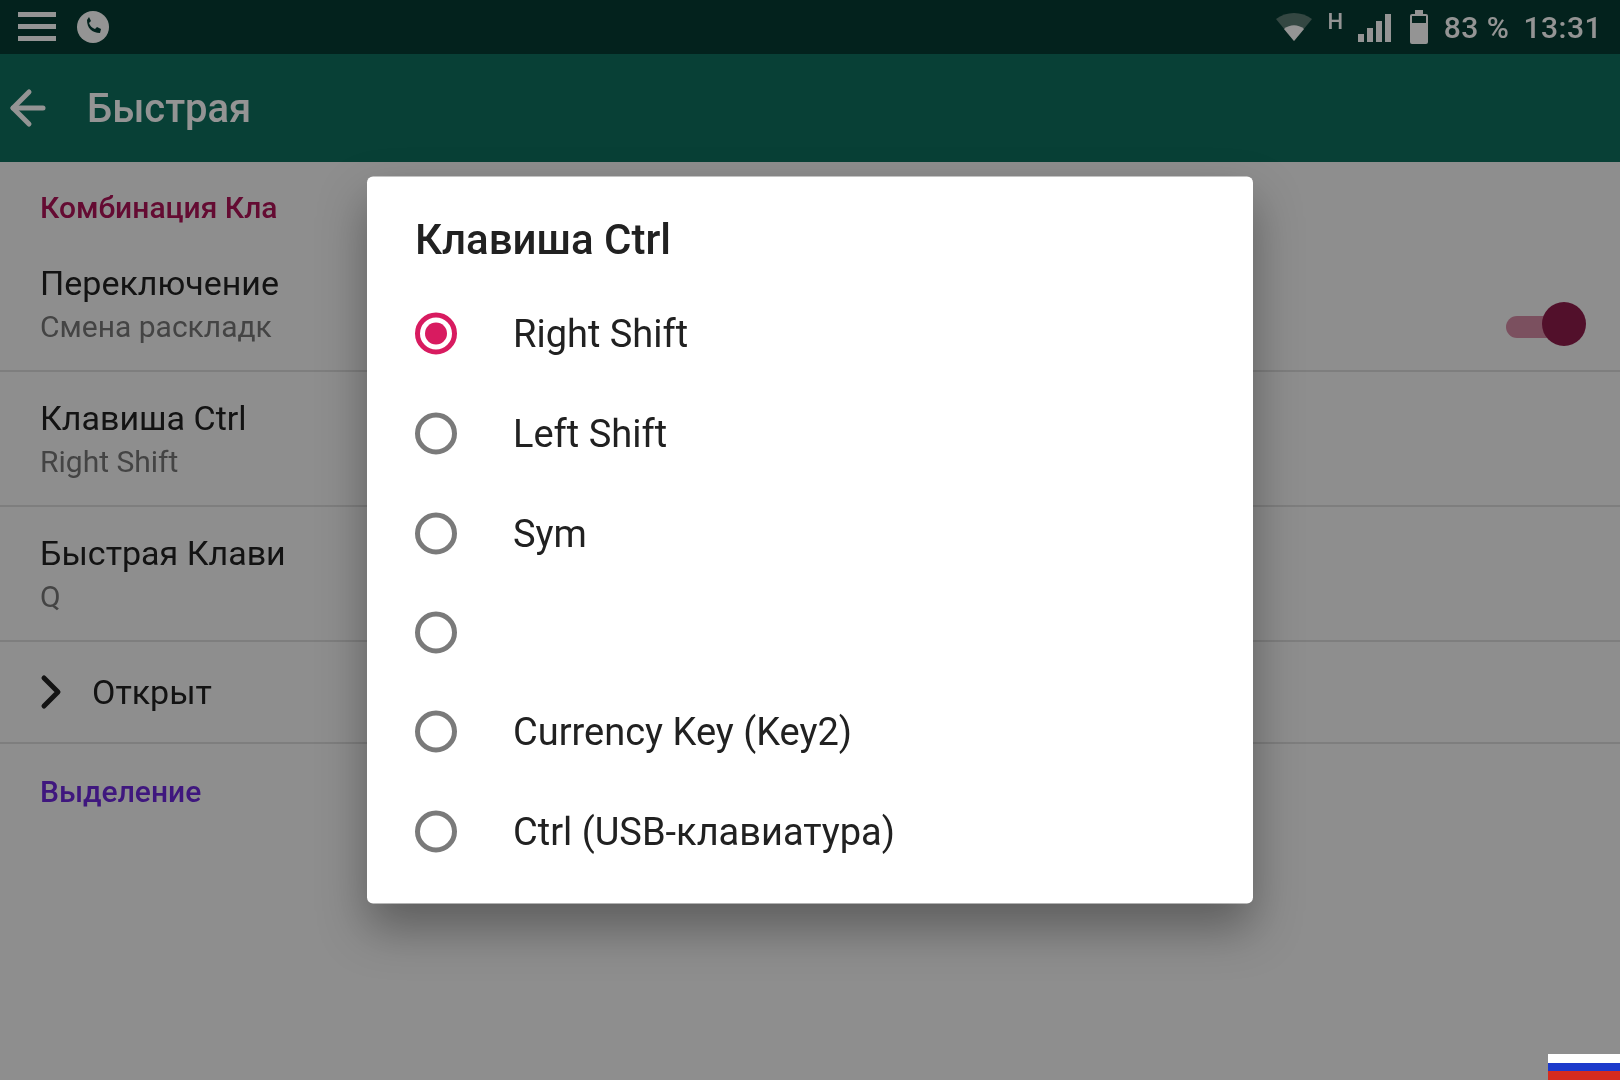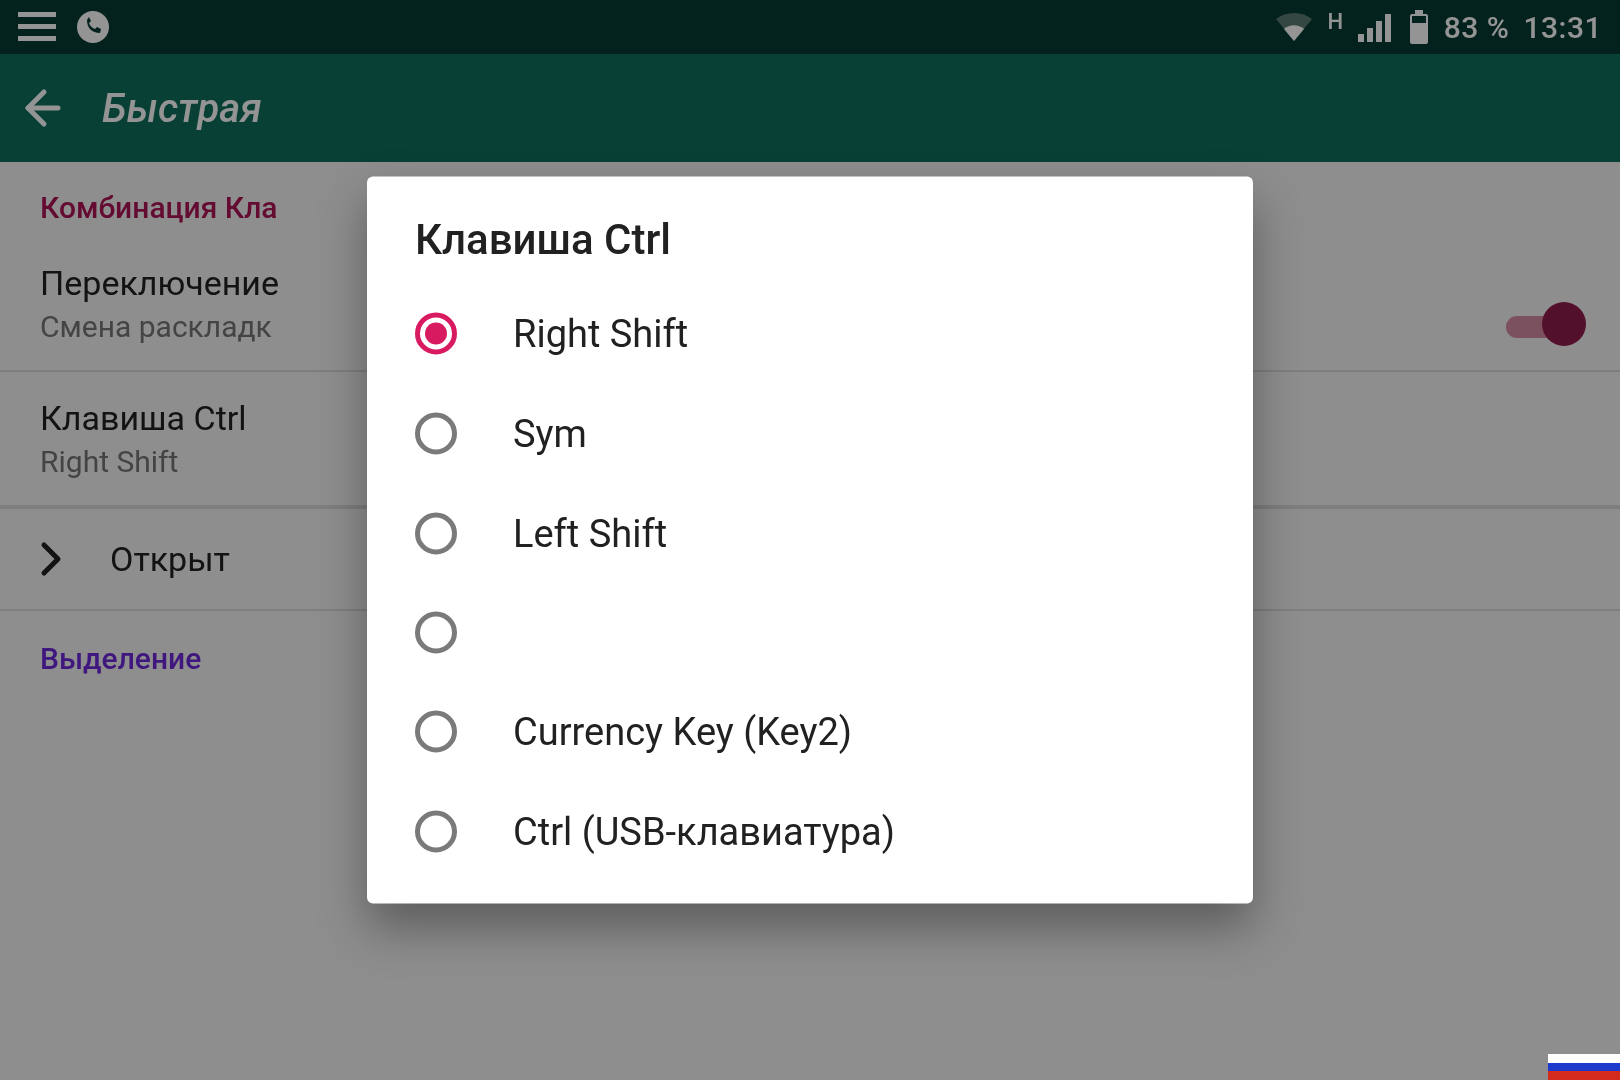--- a/index.html
+++ b/index.html
@@ -21,24 +21,23 @@
   .statusbar .spacer { flex: 1; }
   .statusbar .right { display: flex; align-items: center; gap: 14px; }
   .status-text { letter-spacing: 0.5px; }
 
   
   .appbar {
     height: 108px;
     background: #0e6f5e;
     display: flex;
     align-items: center;
-    padding: 0 18px;
+    padding: 0 3px;
     gap: 40px;
     color: #ffffff;
-    font-style: italic;
   }
   .appbar .title { font-size: 40px; font-weight: 500; }
 
   
   .content { background: #f5f5f5; }
   .section-header {
     color: #ad1457;
     font-size: 30px;
     font-weight: 500;
     padding: 28px 60px 12px 40px;
@@ -51,21 +50,21 @@
     align-items: flex-end;
   }
   .setting .texts { flex: 1; }
   .setting .title-line { font-size: 34px; color: #212121; font-weight: 400; }
   .setting .sub-line { font-size: 30px; color: #757575; margin-top: 6px; }
   .setting.switch .toggle { width: 74px; height: 40px; position: relative; }
   .toggle-track { position: absolute; left: 0; right: 0; top: 12px; height: 22px; border-radius: 11px; background: #d48aa4; }
   .toggle-knob { position: absolute; right: -6px; top: -2px; width: 44px; height: 44px; border-radius: 50%; background: #8e1c4b; }
   .divider { height: 2px; background: #d9d9d9; margin: 0; }
 
-  .setting.link { display: flex; align-items: center; gap: 46px; padding: 30px 40px; }
+  .setting.link { display: flex; align-items: center; gap: 28px; padding: 30px 40px; }
   .setting.link .title-line { font-size: 34px; }
 
   
   .scrim { position: absolute; inset: 0; background: rgba(0,0,0,0.42); }
 
   
   .dialog {
     position: absolute;
     left: 50%;
     top: 50%;
@@ -180,20 +179,26 @@
   <div class="divider"></div>
 
   <div class="setting">
     <div class="texts">
       <div class="title-line">Клавиша Ctrl</div>
       <div class="sub-line">Right Shift</div>
     </div>
   </div>
   <div class="divider"></div>
 
+  <div class="setting">
+    <div class="texts">
+      <div class="title-line">Быстрая Клави</div>
+      <div class="sub-line">Q</div>
+    </div>
+  </div>
   <div class="divider"></div>
 
   <div class="setting link">
     <span>
       <svg width="24" height="36" viewBox="0 0 24 36">
           <path d="M4 4l14 14L4 32" stroke="#212121" stroke-width="5" fill="none" stroke-linecap="round" stroke-linejoin="round"></path>
         </svg>
     </span>
     <div class="title-line">Открыт</div>
   </div>
@@ -208,25 +213,25 @@
   <div class="dialog-title">Клавиша Ctrl</div>
 
   <div class="radio-item selected">
     <div class="radio-outer">
         <div class="radio-inner"></div>
       </div>
     <div class="label">Right Shift</div>
   </div>
   <div class="radio-item">
     <div class="radio-outer"></div>
+    <div class="label">Left Shift</div>
+  </div>
+  <div class="radio-item">
+    <div class="radio-outer"></div>
     <div class="label">Sym</div>
-  </div>
-  <div class="radio-item">
-    <div class="radio-outer"></div>
-    <div class="label">Left Shift</div>
   </div>
   <div class="radio-item">
     <div class="radio-outer"></div>
   </div>
   <div class="radio-item">
     <div class="radio-outer"></div>
     <div class="label">Currency Key (Key2)</div>
   </div>
   <div class="radio-item">
     <div class="radio-outer"></div>

